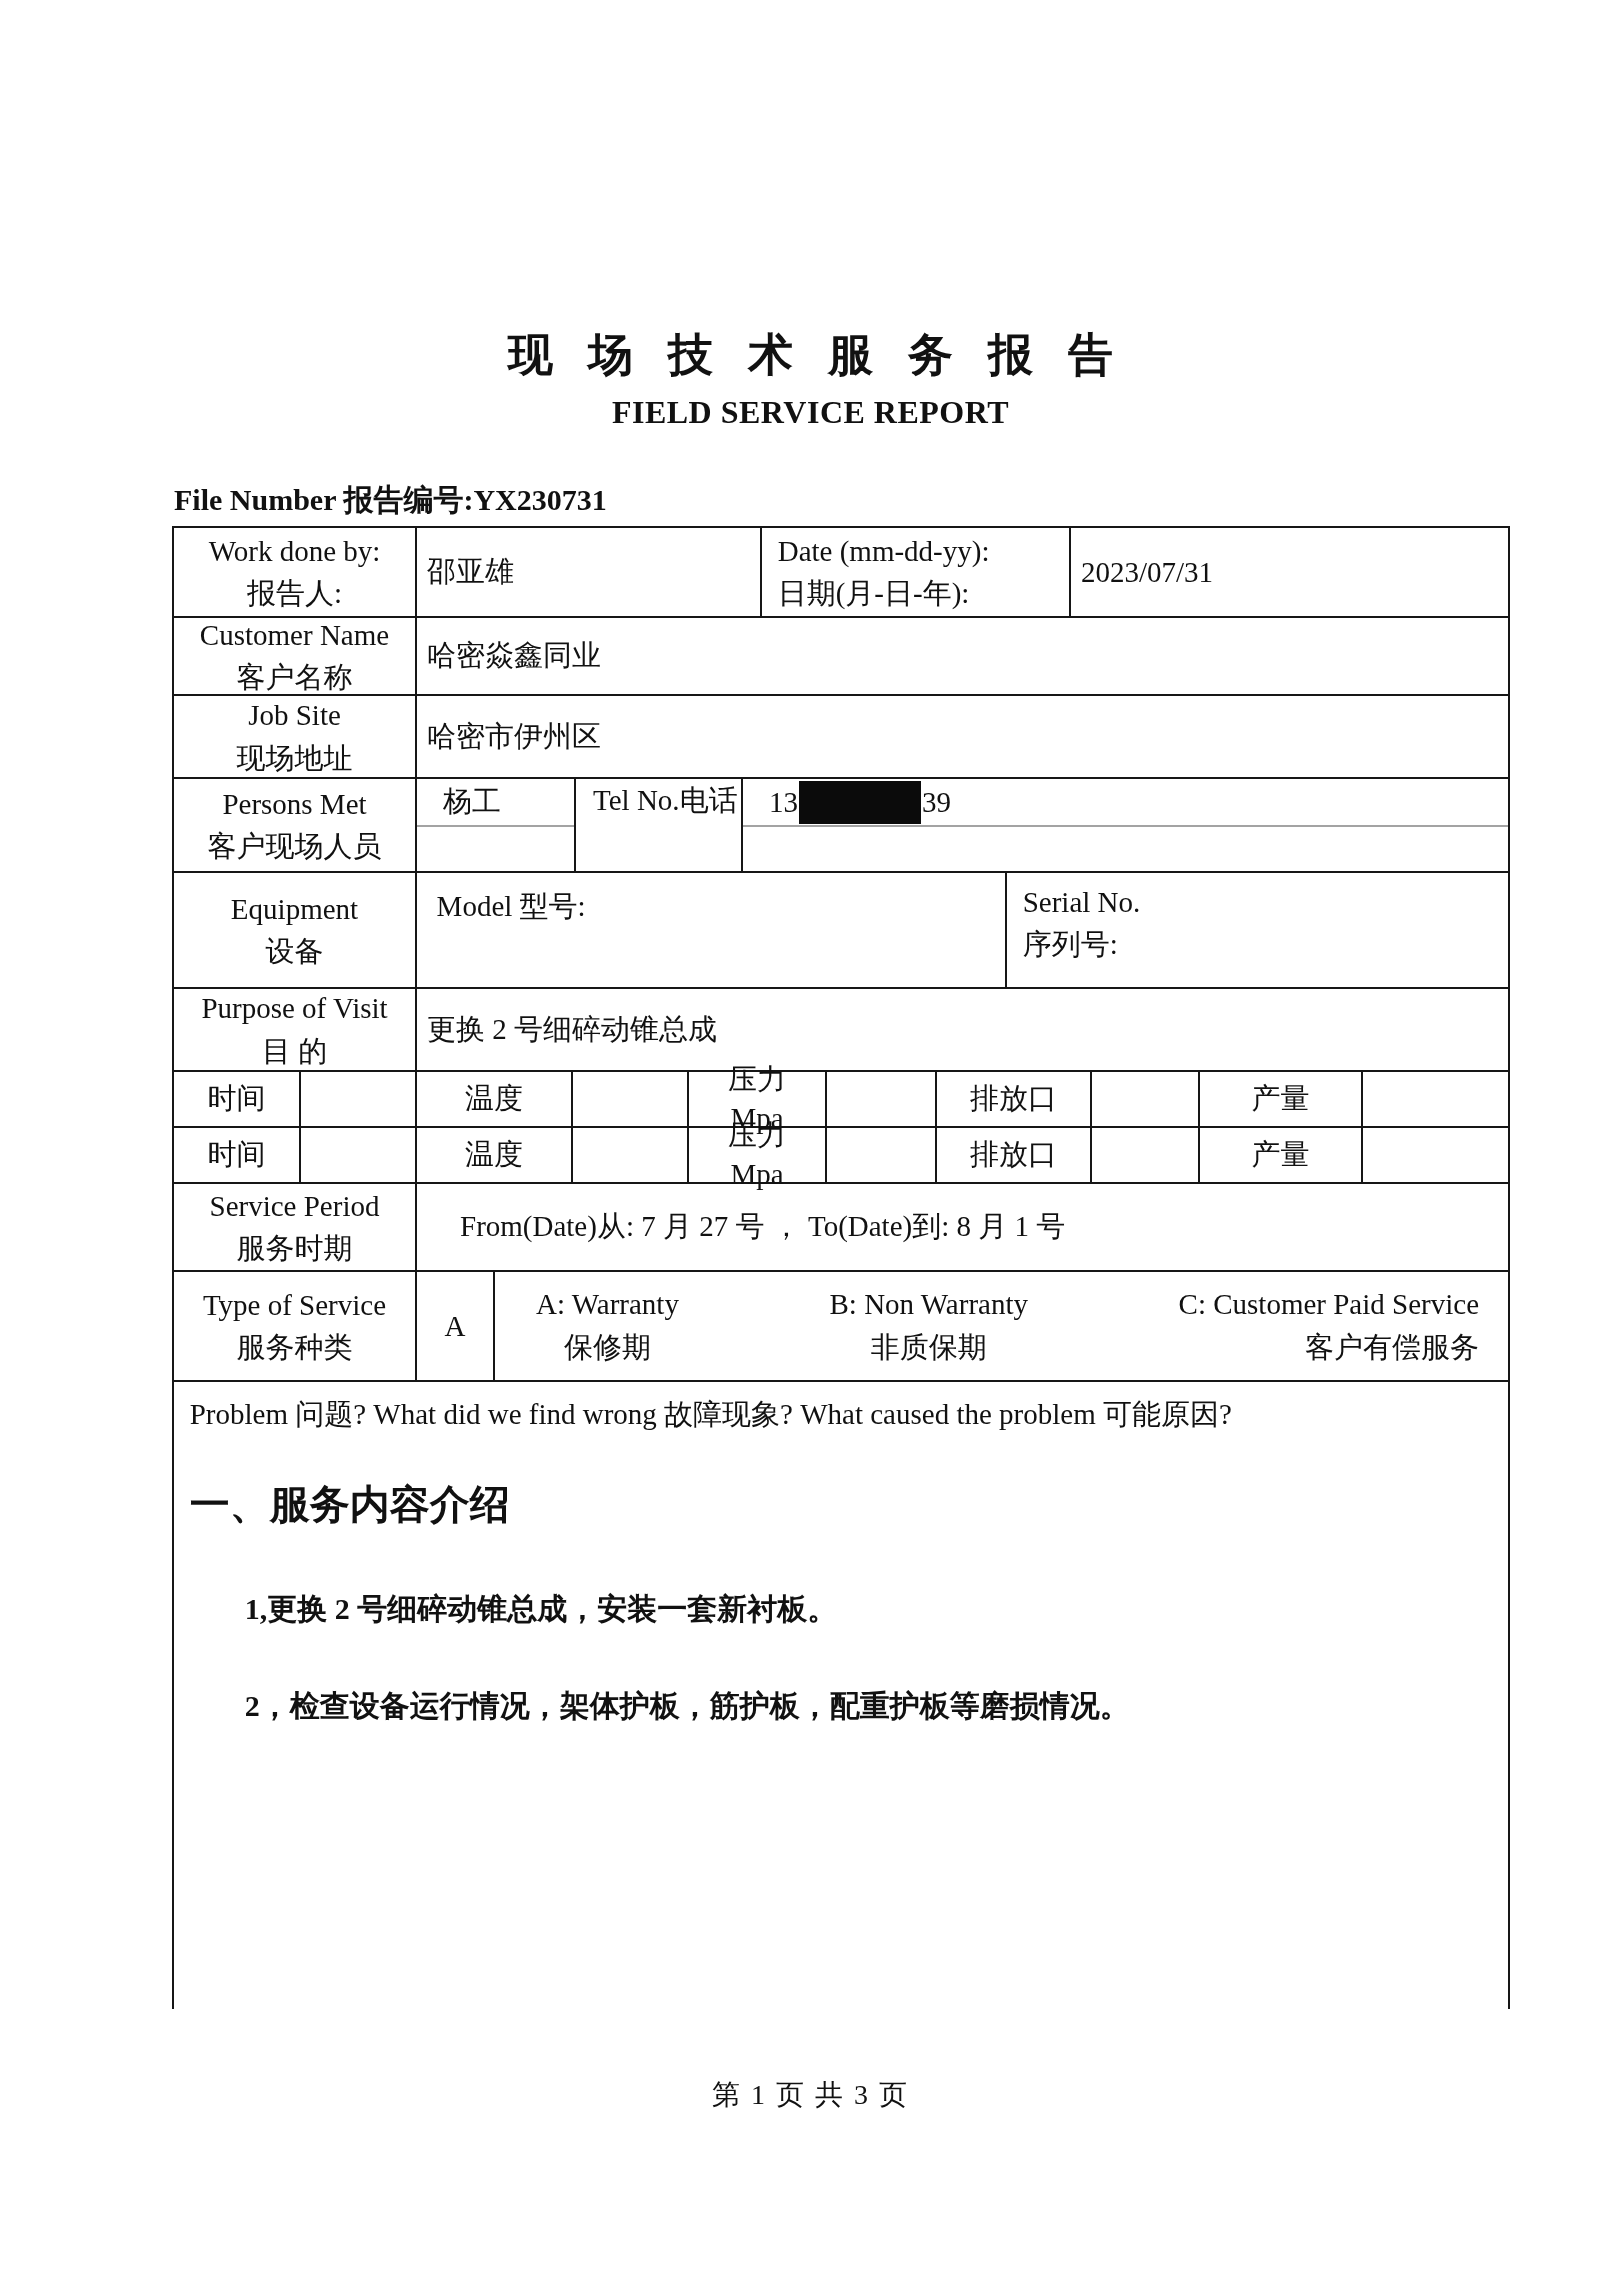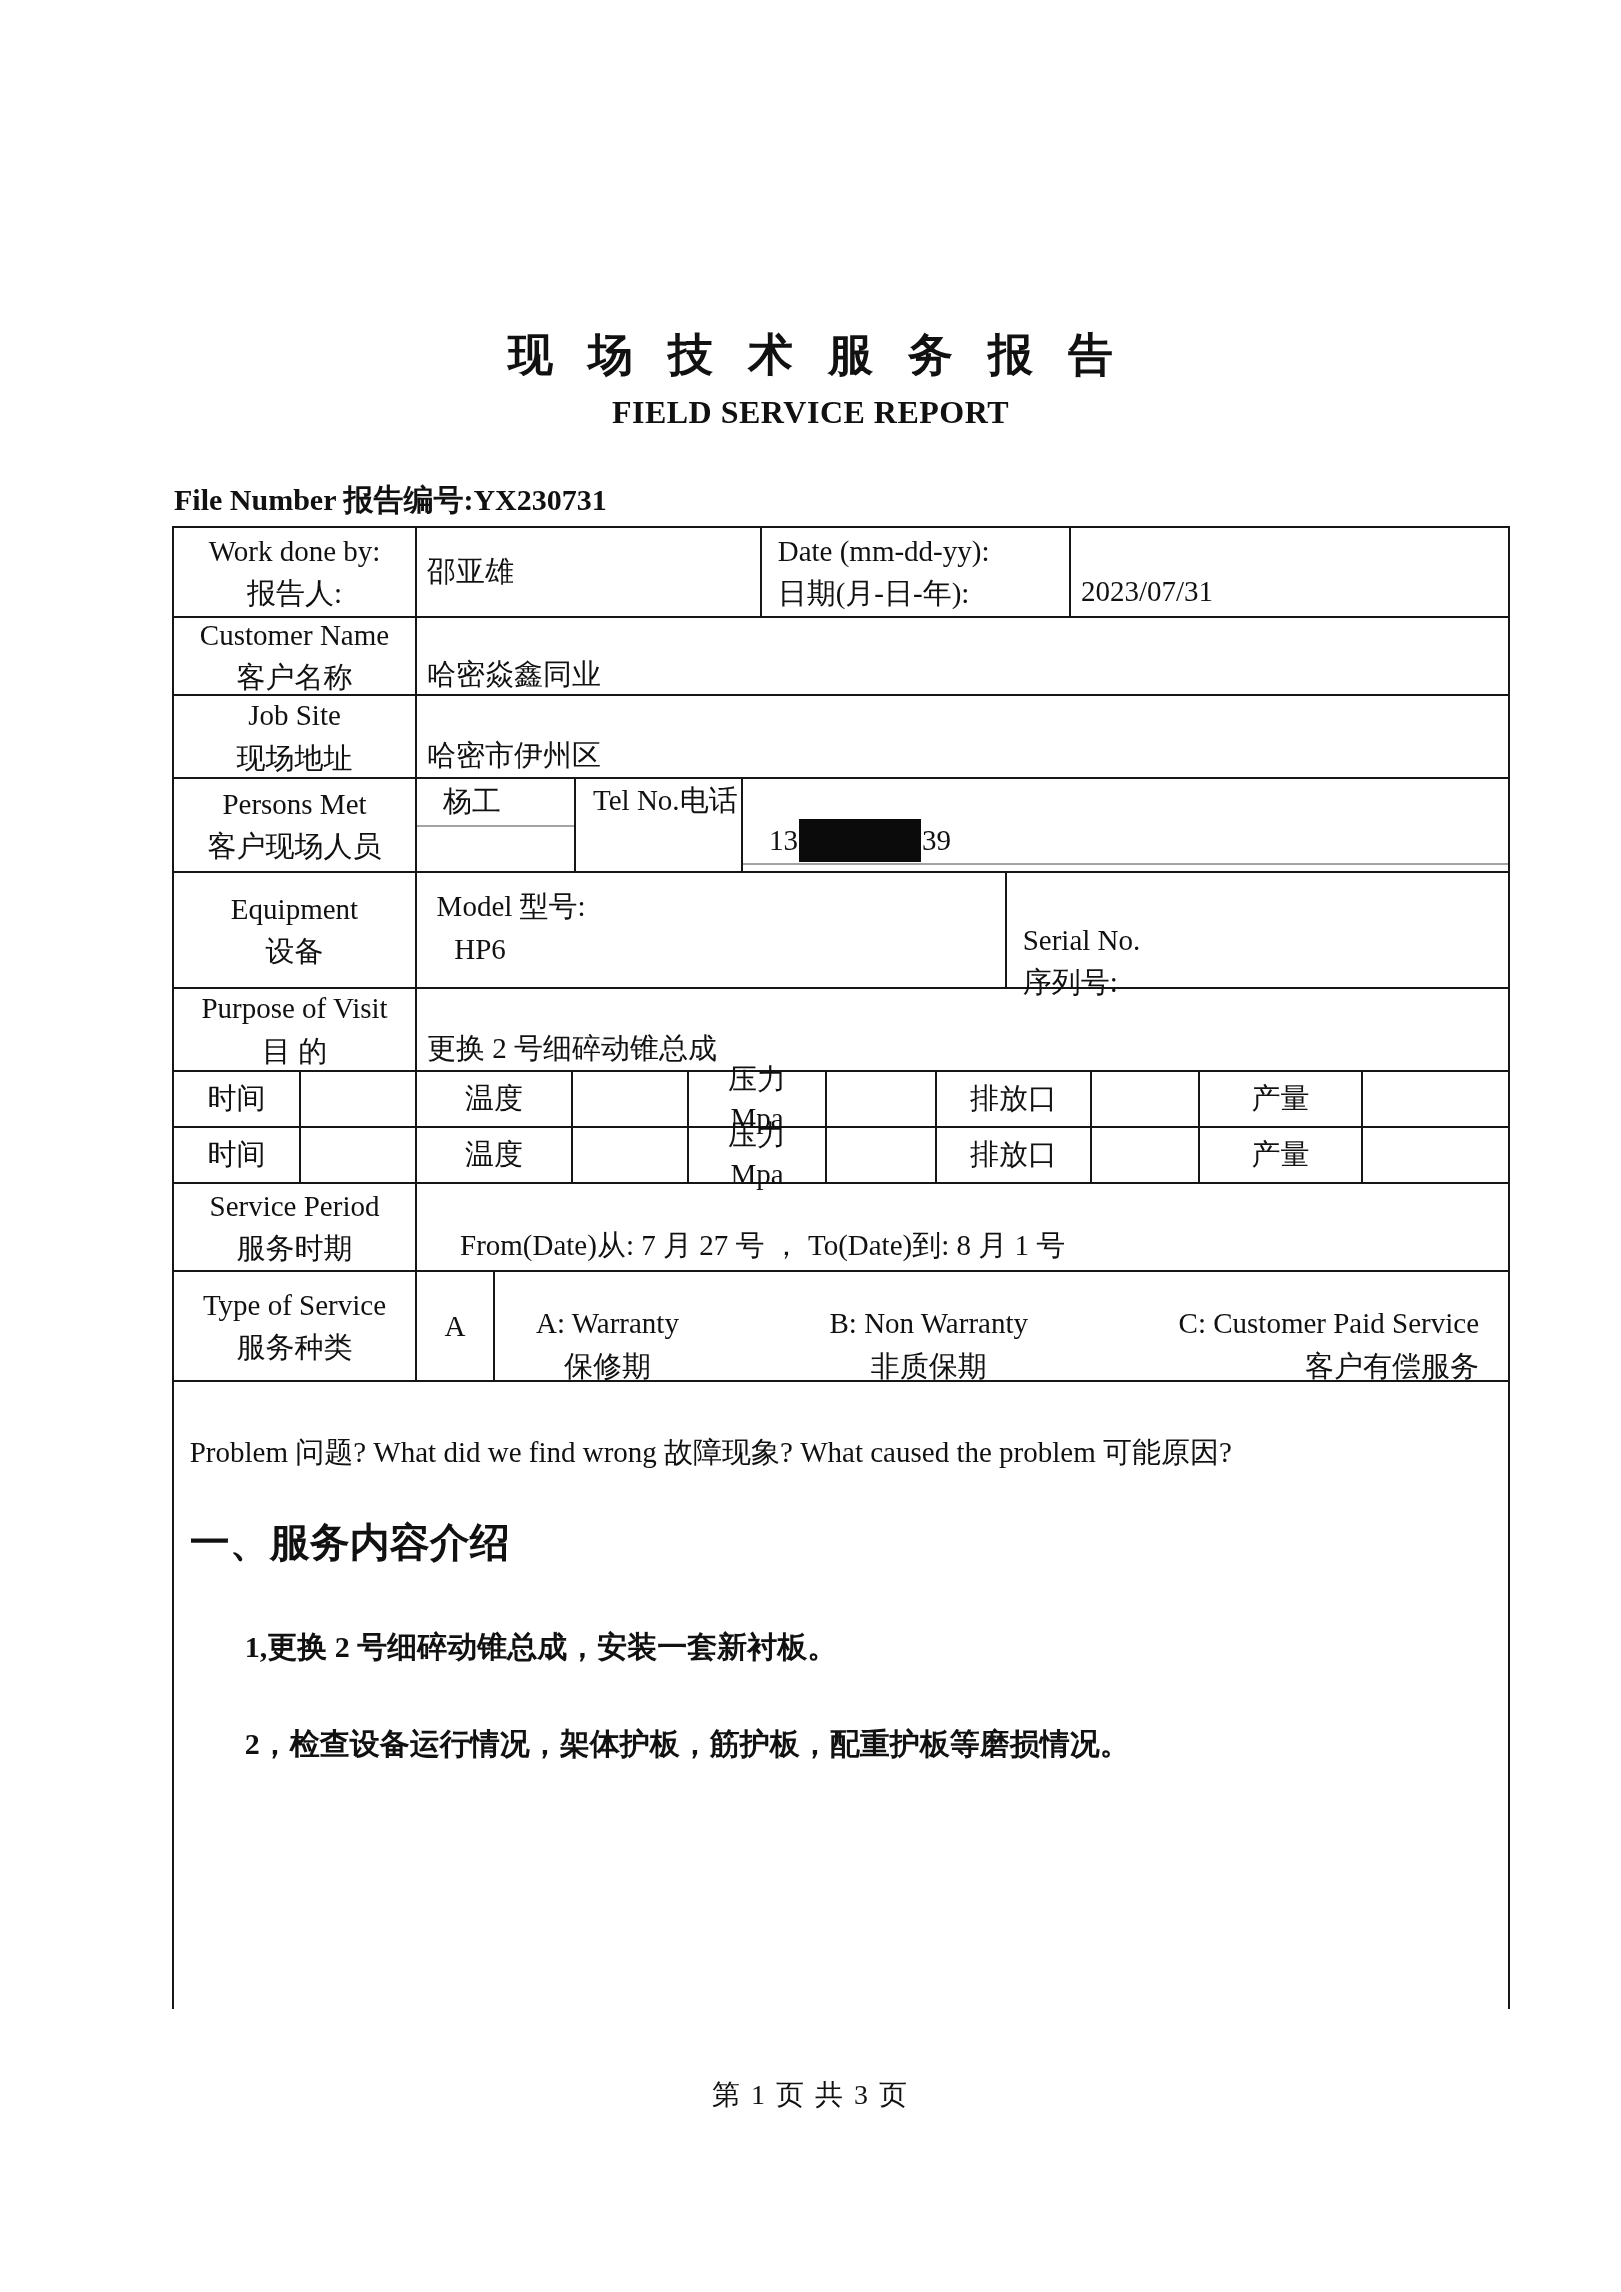--- a/index.html
+++ b/index.html
@@ -40,21 +40,21 @@
 
   
   .rtable {
     position:absolute; left:172px; top:526px; width:1338px;
     border:2.9px solid #161616; border-bottom:none;
     box-sizing:border-box; font-size:29px;
   }
   .trow { display:flex; border-bottom:2.9px solid #161616; box-sizing:border-box; align-items:stretch; }
   .trow:last-child { border-bottom:none; }
   .tcell { border-right:2px solid #161616; box-sizing:border-box; }
-  .tcell:last-child { border-right:none;margin-top:38px; }
+  .tcell:last-child { border-right:none; }
   .lblcell {
     display:flex; flex-direction:column; align-items:center; justify-content:center;
     text-align:center; line-height:1.45; flex:0 0 243px;
   }
   .vcell { display:flex; align-items:center; padding-left:10px; }
   .ccell { display:flex; flex-direction:column; align-items:center; justify-content:center; text-align:center; line-height:1.35; }
 
   .h-r1 { height:90px; }
   .h-r2 { height:78px; }
   .h-r3 { height:83px;justify-content:flex-end; }
@@ -158,21 +158,20 @@
       </div>
     </div>
 
     <div class="trow h-r5">
       <div class="tcell lblcell">
         <span>Equipment</span>
         <span>设备</span>
       </div>
       <div class="tcell modelcell" style="flex:0 0 590px;">
         <div>Model 型号:</div>
-        <div class="model-line2">HP6</div>
       </div>
       <div class="tcell serialcell" style="flex:1;">
         <div>Serial No.</div>
         <div>序列号:</div>
       </div>
     </div>
 
     <div class="trow h-r6">
       <div class="tcell lblcell">
         <span>Purpose of Visit</span>

